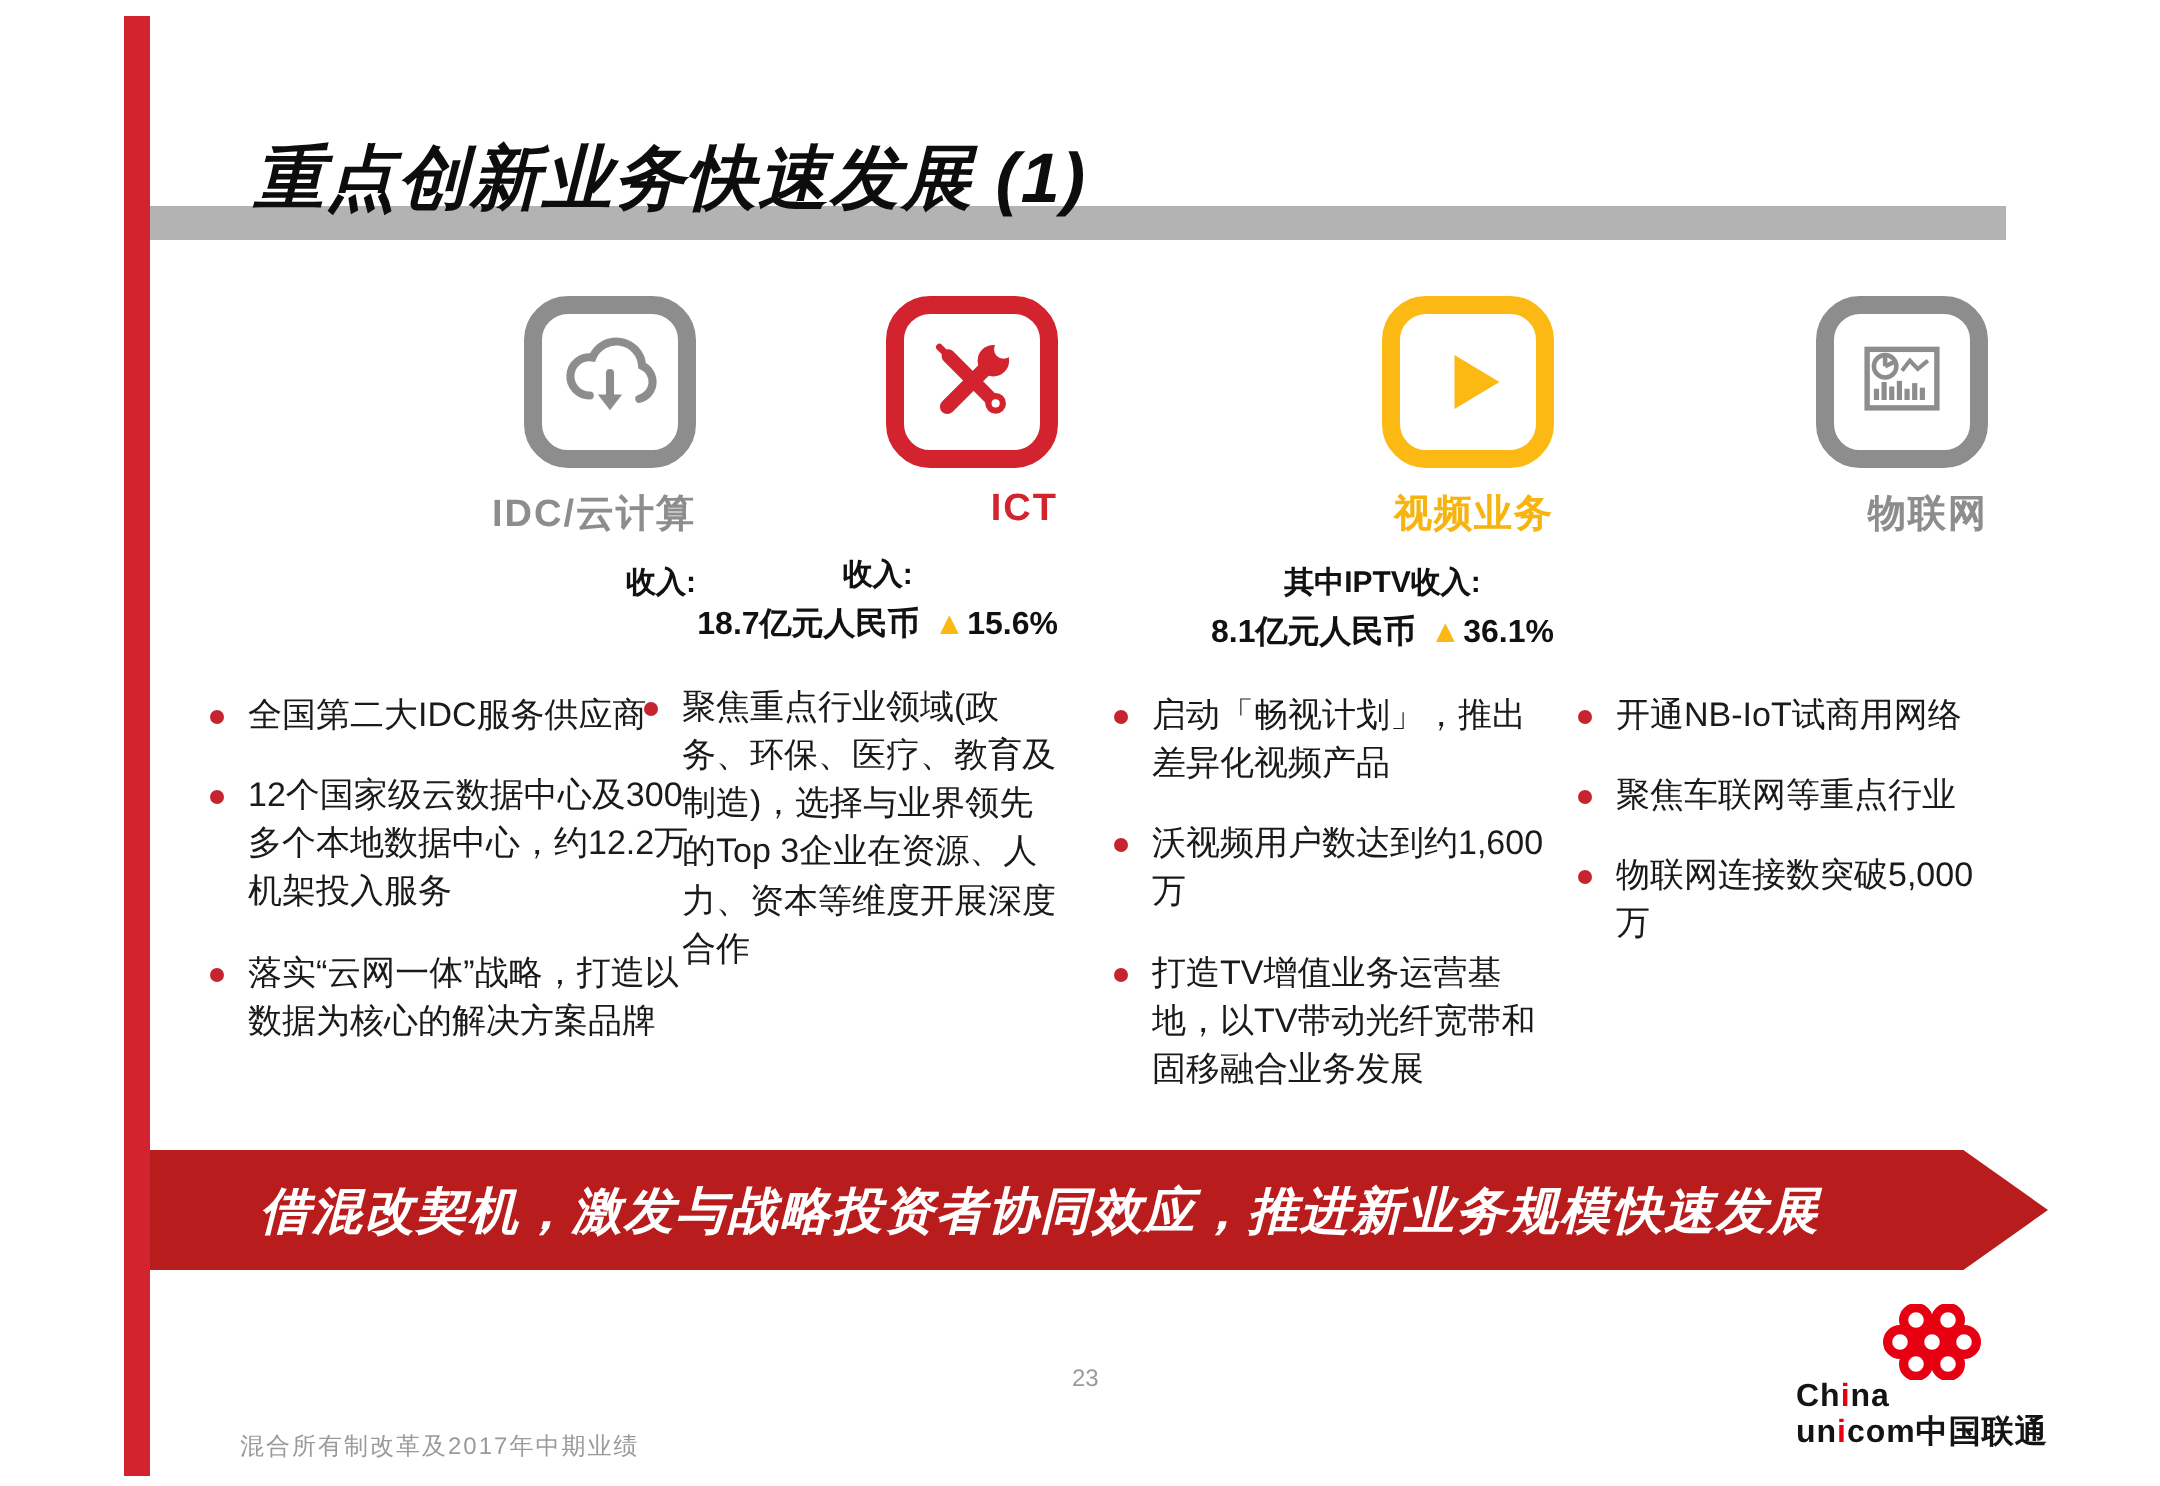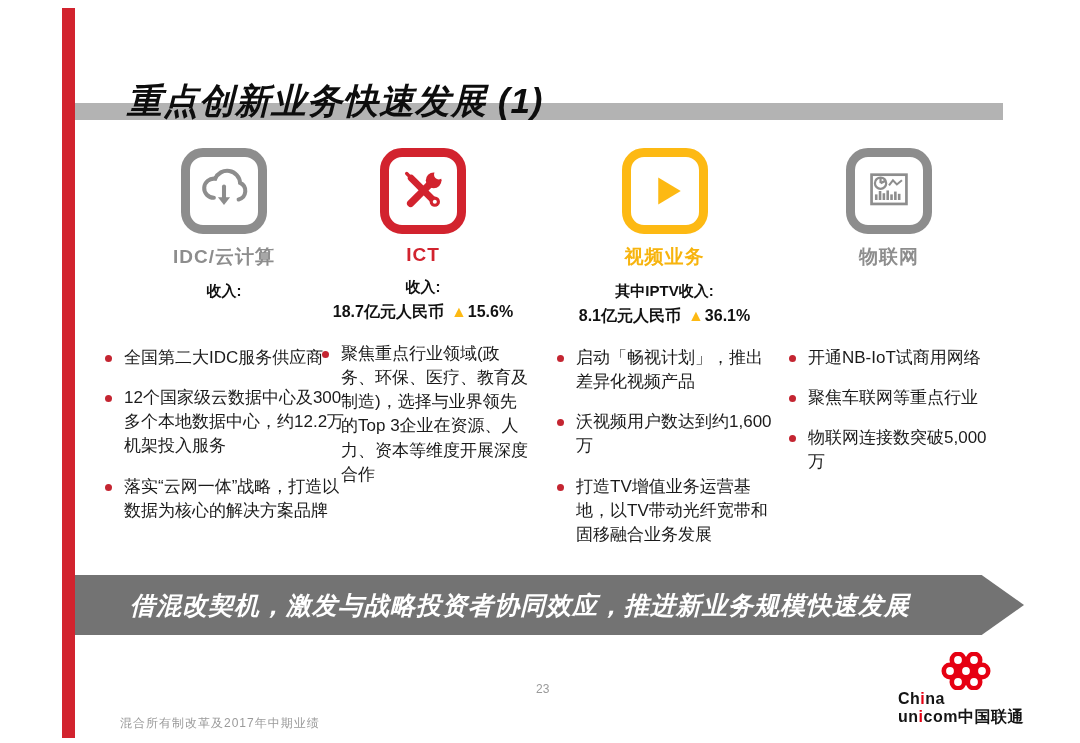--- a/index.html
+++ b/index.html
@@ -4,25 +4,25 @@
 <style>
   html,body{margin:0;padding:0;background:#fff;}
   .slide{position:relative;width:1080px;height:743px;background:#ffffff;overflow:hidden;
          font-family:"Liberation Sans","DejaVu Sans",sans-serif;color:#1a1a1a;}
 
   
   .red-bar{position:absolute;left:62px;top:8px;width:13px;height:730px;background:#d2232e;z-index:6;}
 
   
   .title-underline{position:absolute;left:62px;top:103px;width:941px;height:17px;background:#b3b3b3;z-index:1;}
-  .title{position:absolute;left:127px;top:78px;margin:0;font-size:35px;font-weight:bold;font-style:italic;
+  .title{position:absolute;left:127px;top:66px;margin:0;font-size:35px;font-weight:bold;font-style:italic;
          color:#0d0d0d;z-index:2;letter-spacing:1px;white-space:nowrap;}
 
   
-  .col{position:absolute;top:148px;display:flex;flex-direction:column;align-items:center;}
+  .col{position:absolute;top:148px;display:flex;flex-direction:column;align-items:flex-end;}
   #col1{left:100px;width:248px;}
   #col2{left:317px;width:212px;}
   #col3{left:552px;width:225px;}
   #col4{left:784px;width:210px;}
 
   .icon-box{width:86px;height:86px;border-radius:22px;border:9px solid #8d8d8d;box-sizing:border-box;
             display:flex;align-items:center;justify-content:center;background:#fff;}
   .icon-box.red{border-color:#d2232e;}
   .icon-box.yellow{border-color:#fdb913;}
 
@@ -36,21 +36,21 @@
   .rev-value{margin-top:5px;font-size:16px;font-weight:bold;color:#111;white-space:nowrap;}
   .tri{color:#fdb913;margin:0 1px 0 7px;font-style:normal;}
 
   .bullets{list-style:none;margin:6px 0 0;padding:0;width:100%;}
   .bullets li{position:relative;padding-left:24px;font-size:17px;line-height:1.42;color:#1a1a1a;
               margin-bottom:16px;text-align:left;}
   .bullets li::before{content:"";position:absolute;left:5px;top:9px;width:7px;height:7px;border-radius:50%;
               background:#c42531;}
 
   
-  .banner{position:absolute;left:62px;top:575px;width:962px;height:60px;background:#737373;z-index:5;
+  .banner{position:absolute;left:62px;top:575px;width:962px;height:60px;background:#b91c1c;z-index:5;
           clip-path:polygon(0 0,95.6% 0,100% 50%,95.6% 100%,0 100%);
           display:flex;align-items:center;justify-content:center;box-sizing:border-box;
           padding:0 60px 0 14px;color:#ffffff;font-size:25px;font-weight:bold;font-style:italic;
           letter-spacing:1px;white-space:nowrap;}
 
   
   .footer-text{position:absolute;left:120px;top:682px;font-size:12px;color:#9a9a9a;letter-spacing:1px;margin-top:33px;}
   .page-num{position:absolute;left:536px;top:682px;font-size:12px;color:#9a9a9a;}
 
   .logo{position:absolute;left:898px;top:652px;width:112px;}

